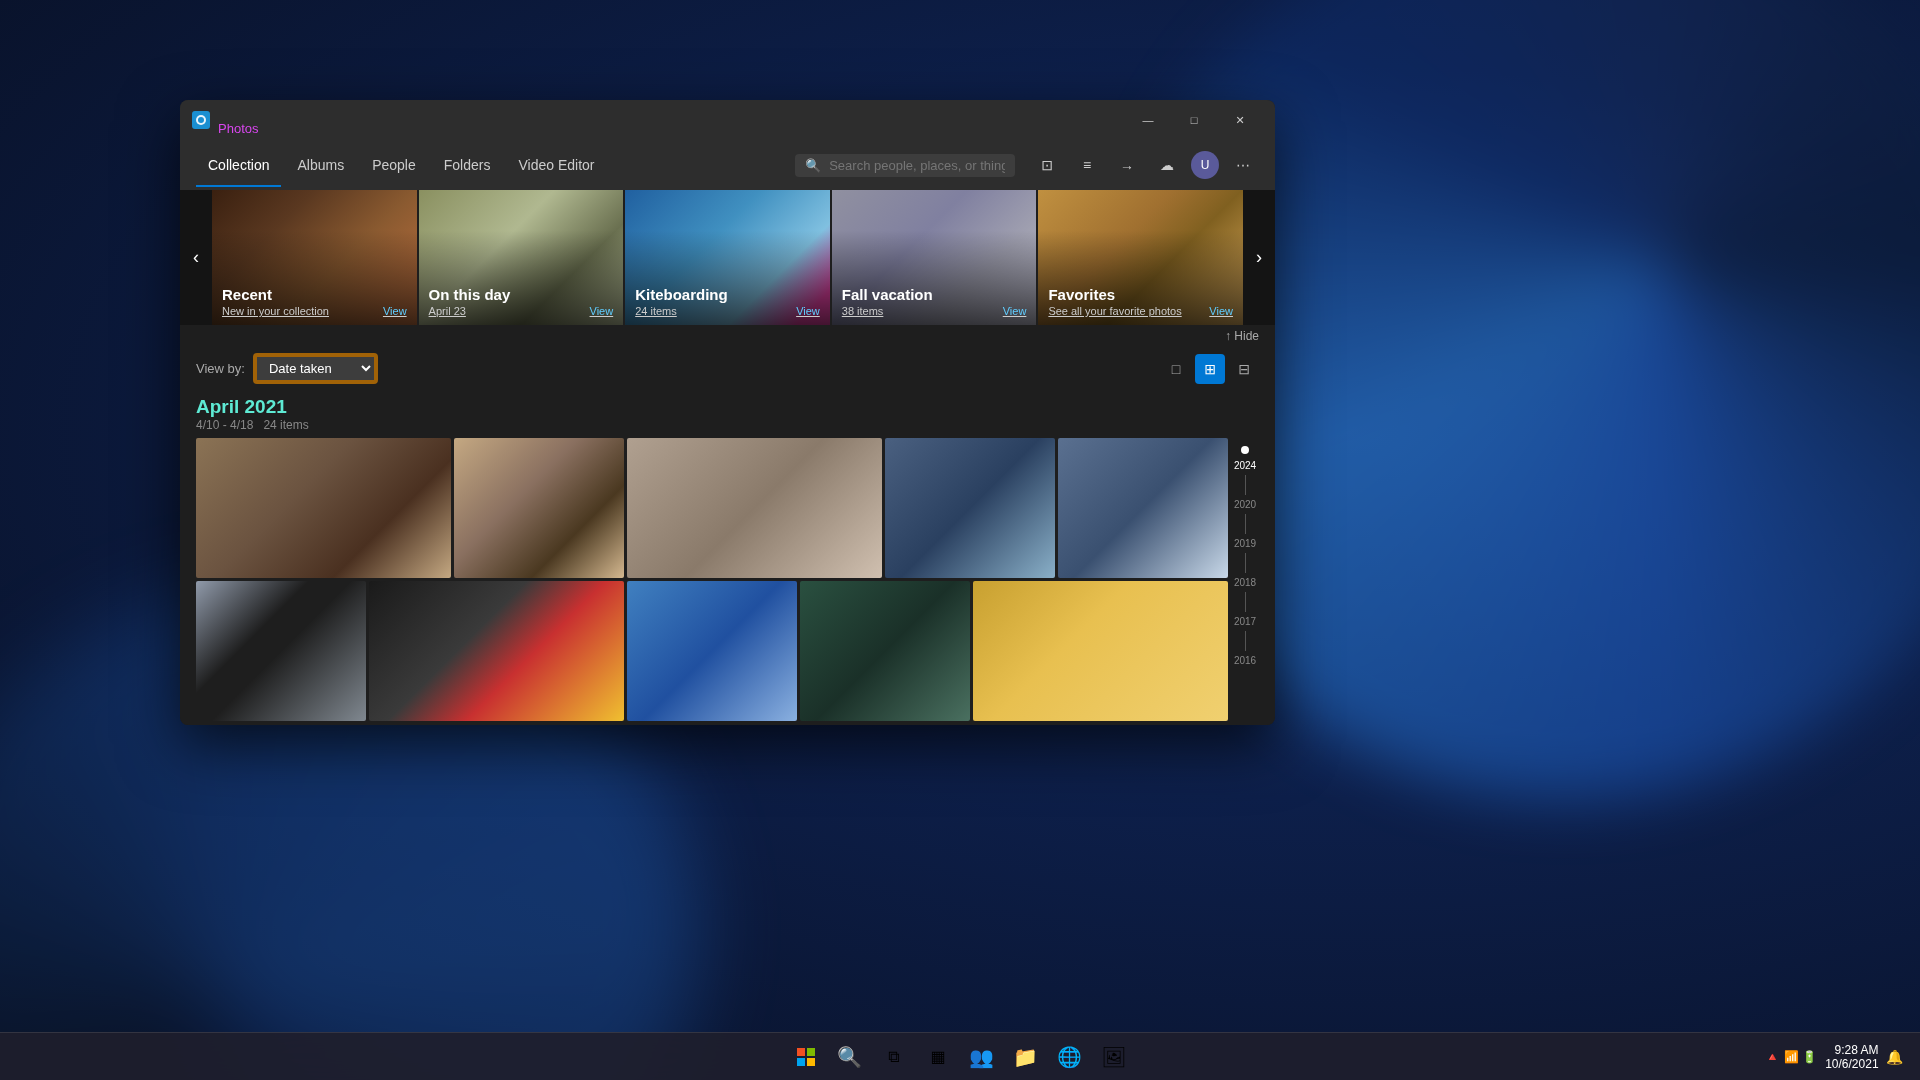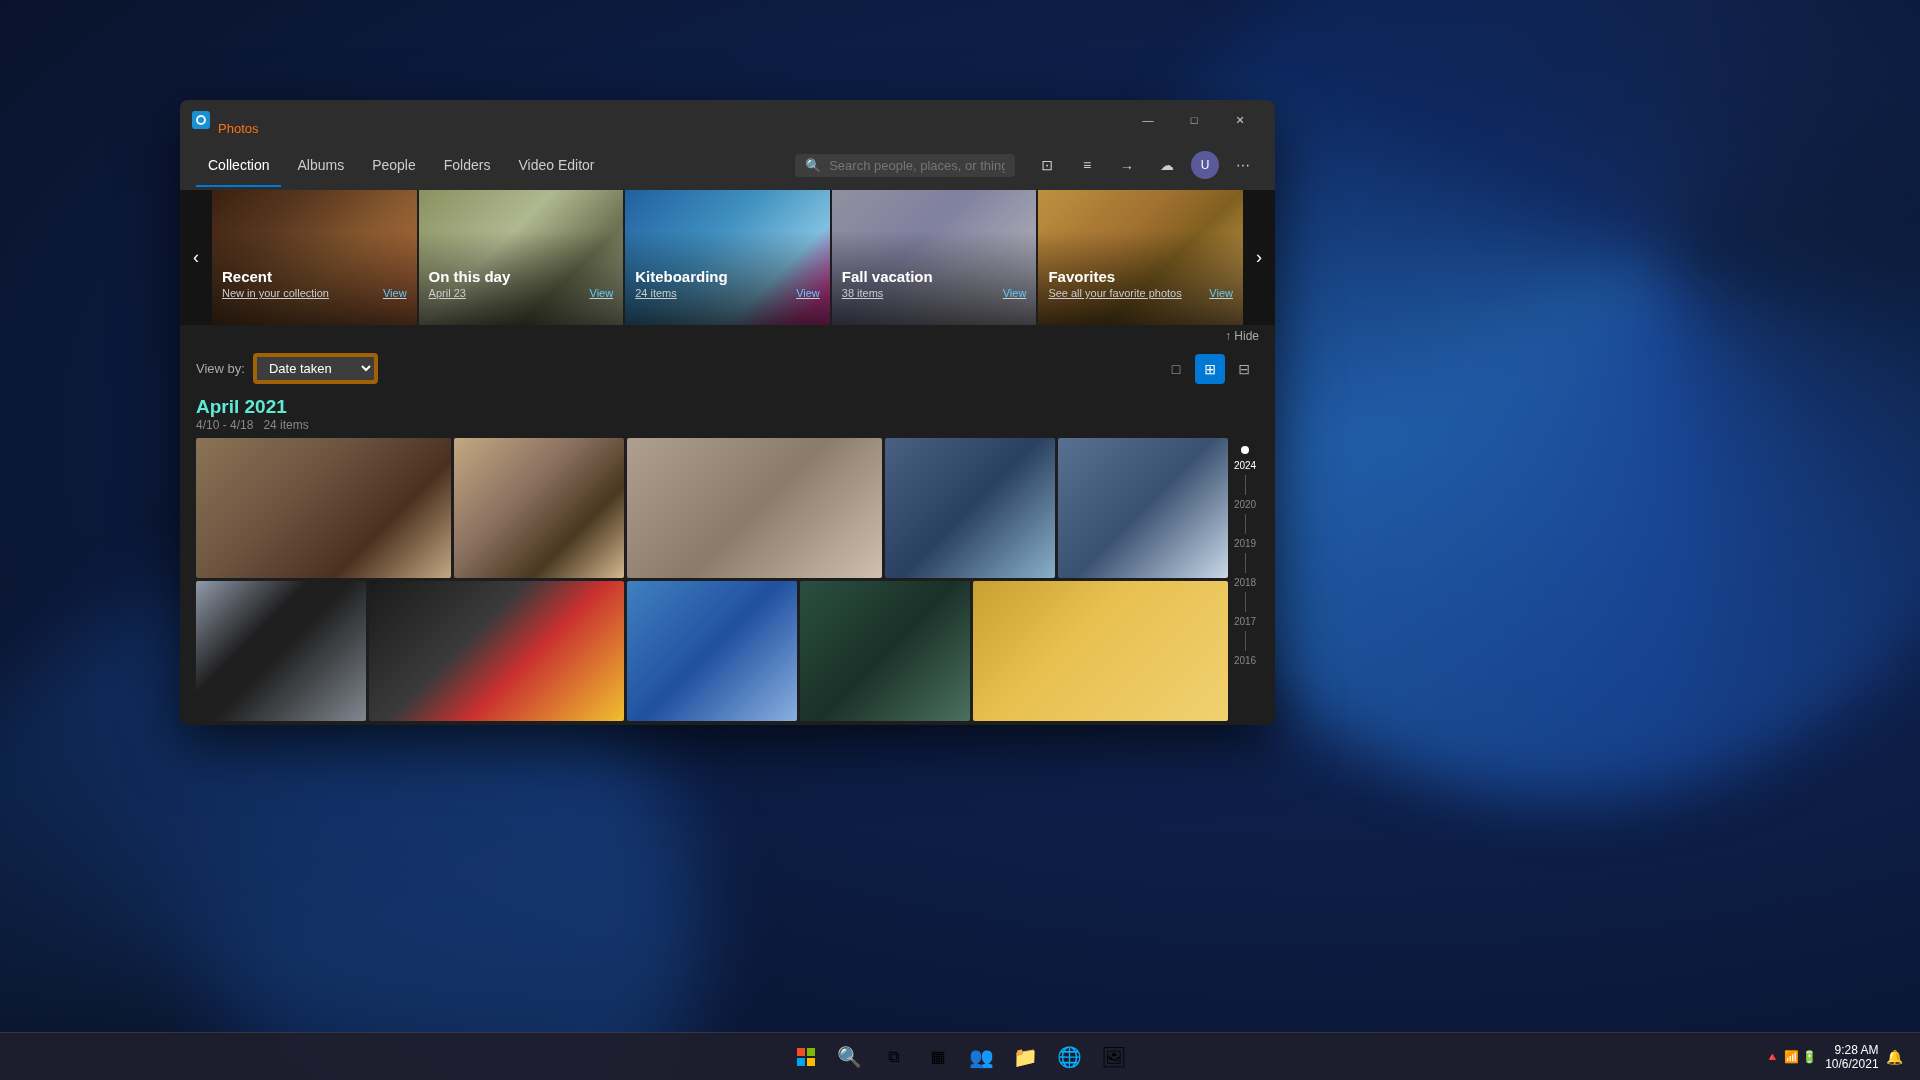--- a/index.html
+++ b/index.html
@@ -66,21 +66,21 @@
       align-items: center;
       padding: 0 12px;
       flex-shrink: 0;
     }
     .title-bar-icon {
       width: 18px;
       height: 18px;
       margin-right: 8px;
     }
     .title-bar-title {
-      color: #f97316;
+      color: #d946ef;
       font-size: 13px;
       flex: 1;
       margin-top: 16px;
     }
     .title-bar-controls {
       display: flex;
       gap: 0;
     }
     .title-btn {
       width: 46px;
@@ -211,21 +211,21 @@
       overflow: hidden;
       cursor: pointer;
     }
     .featured-card-overlay {
       position: absolute;
       inset: 0;
       background: linear-gradient(to bottom, rgba(0,0,0,0) 30%, rgba(0,0,0,0.7) 100%);
     }
     .featured-card-content {
       position: absolute;
-      bottom: 18px;
+      bottom: 0;
       left: 0;
       right: 0;
       padding: 8px 10px;
     }
     .featured-card-title {
       color: #ffffff;
       font-size: 15px;
       font-weight: 600;
     }
     .featured-card-sub {

